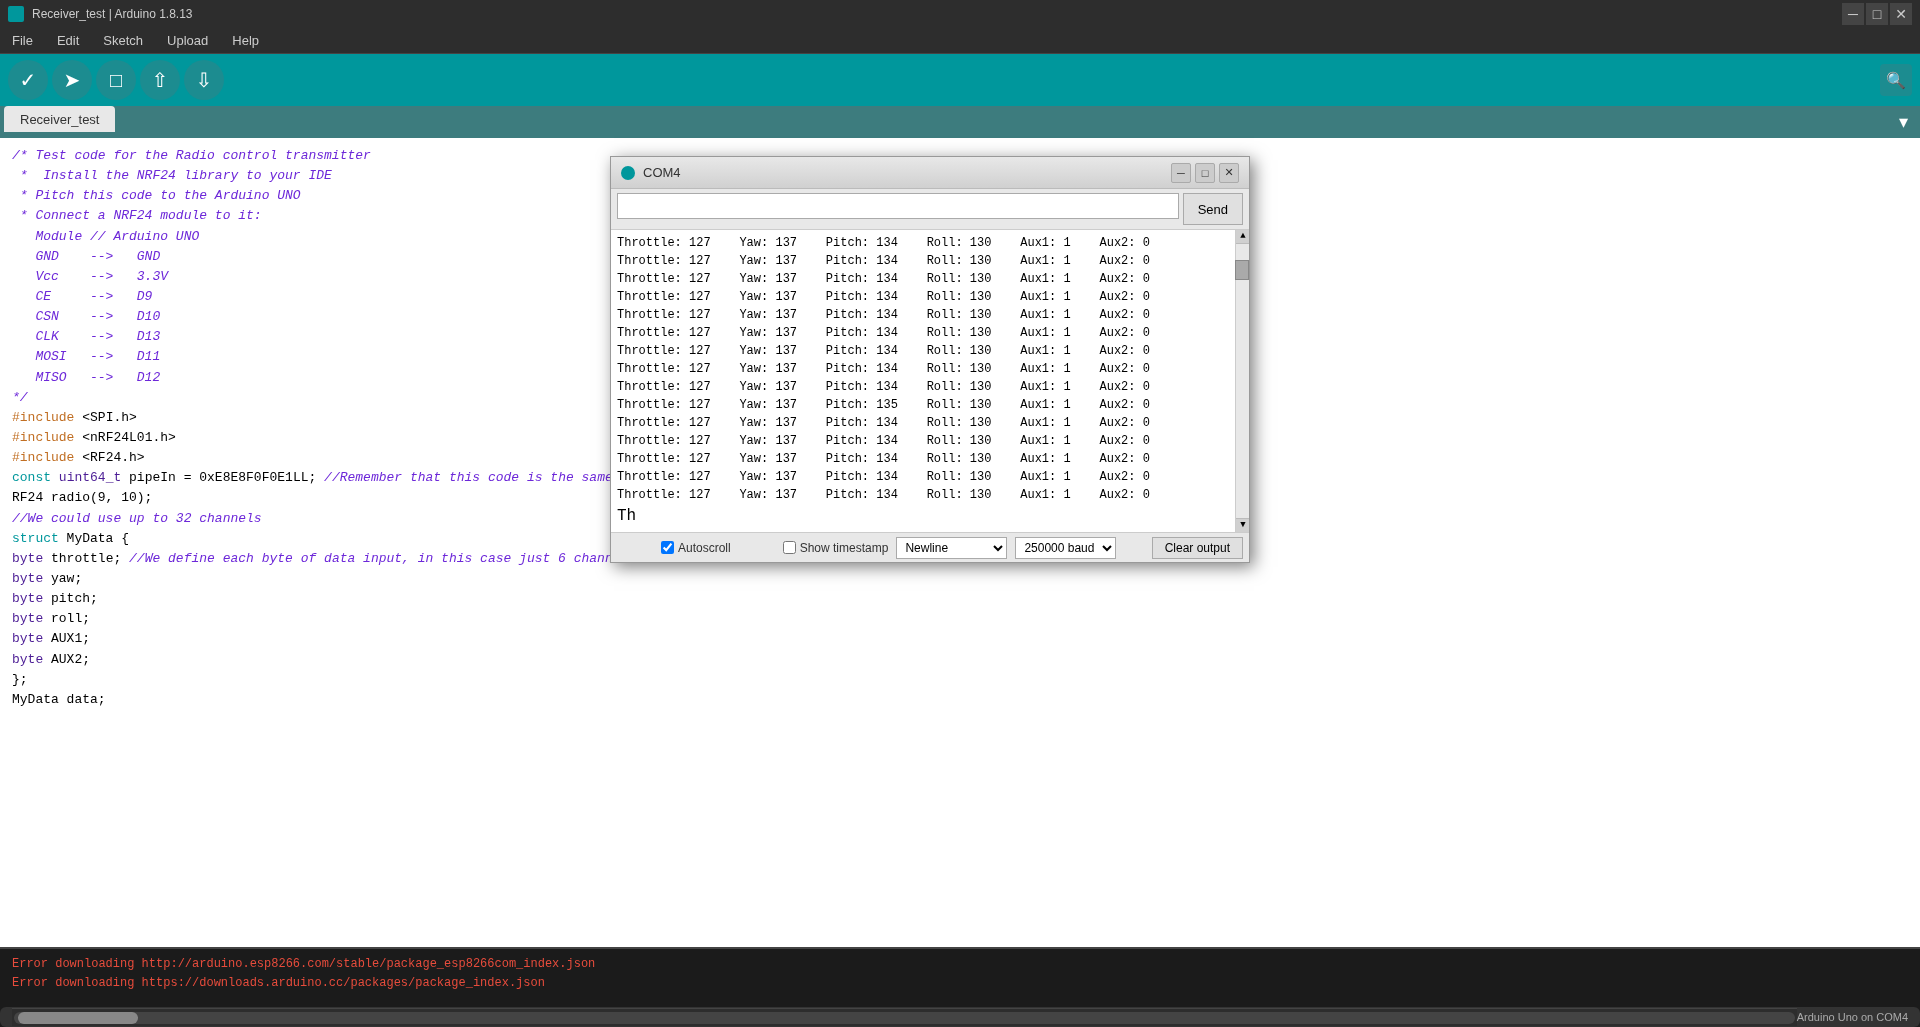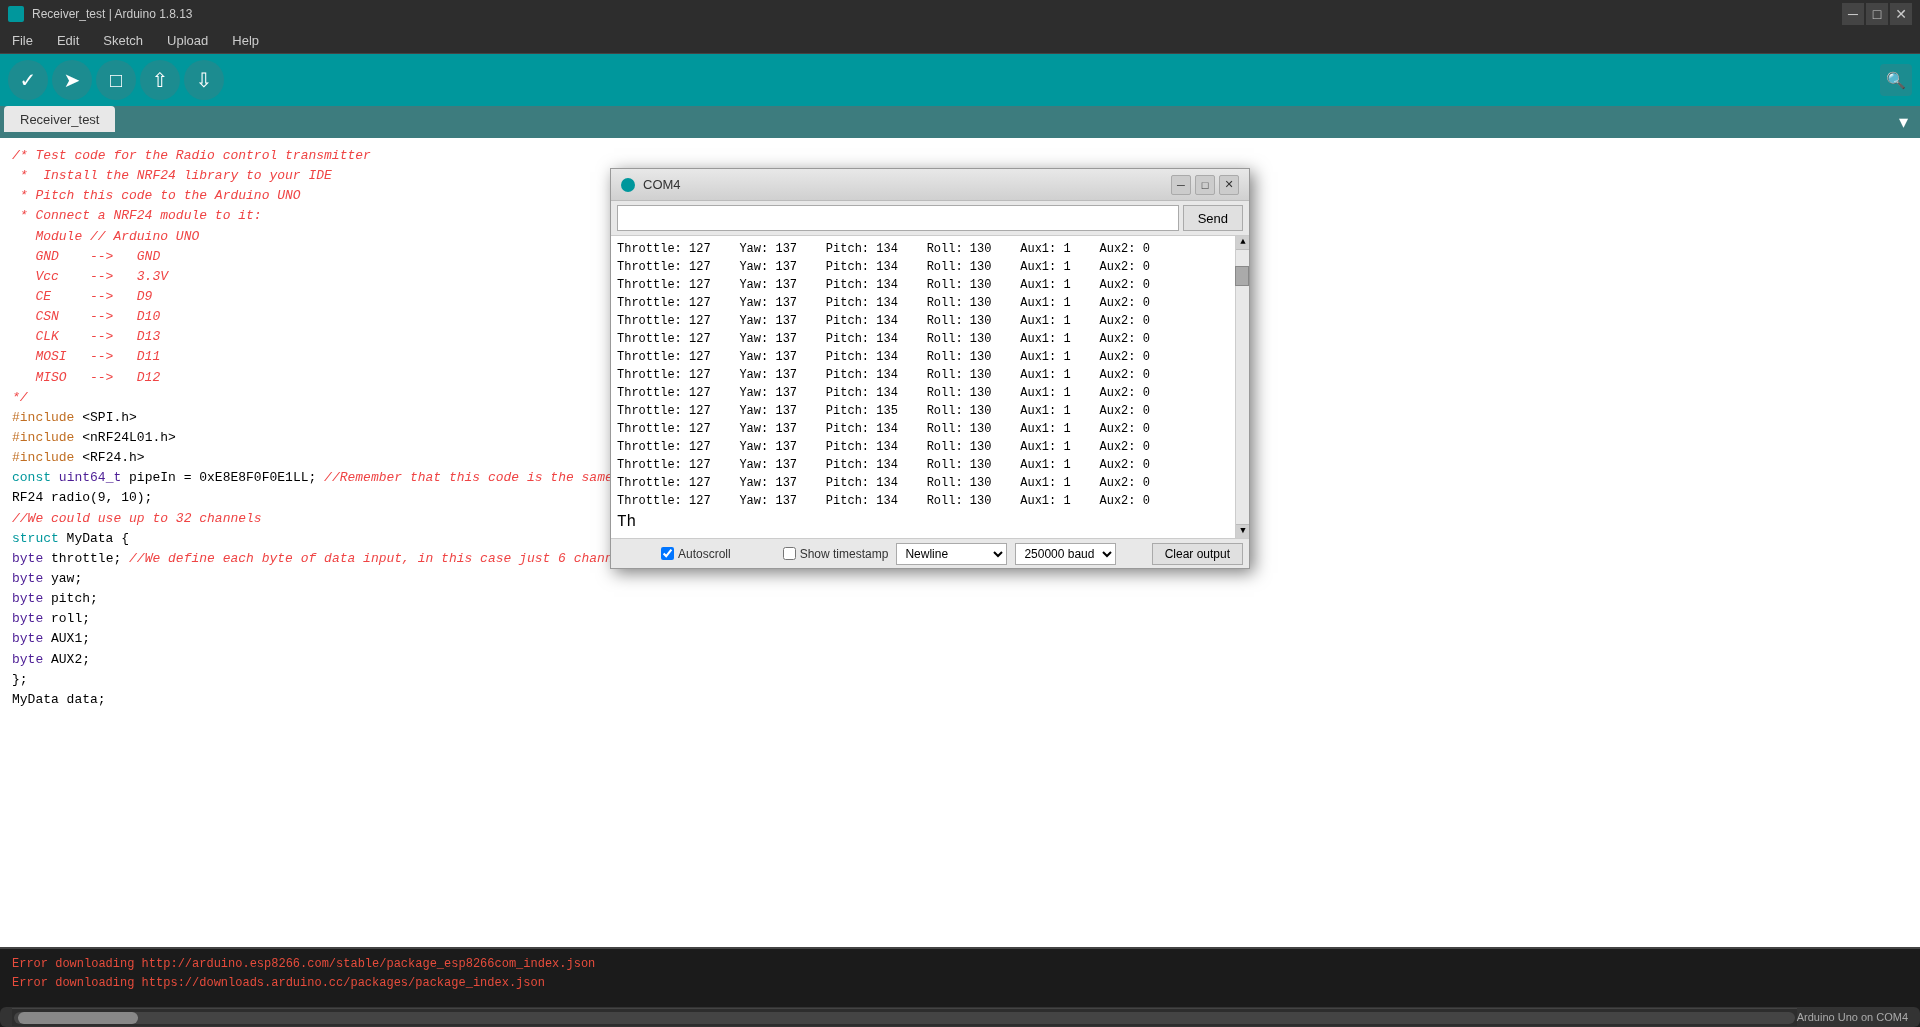--- a/index.html
+++ b/index.html
@@ -121,21 +121,21 @@
       font-size: 13px;
       font-family: 'Courier New', Courier, monospace;
       padding: 8px 12px;
       height: calc(1027px - 28px - 26px - 52px - 32px - 60px - 20px);
       overflow: hidden;
       position: relative;
       line-height: 1.55;
     }
     .code-line { white-space: pre; color: #000; }
     .code-line .kw { color: #00979c; }
-    .code-line .comment { color: #ef4444; font-style: italic; }
+    .code-line .comment { color: #6d28d9; font-style: italic; }
     .code-line .prep { color: #c16f24; }
     .code-line .type { color: #4c1d95; }
 
     
     #status-bar {
       background: #333;
       height: 20px;
       display: flex;
       align-items: center;
       padding: 0 12px;
@@ -182,21 +182,21 @@
       height: 12px;
       width: 120px;
       border-radius: 6px;
       position: absolute;
       left: 4px;
     }
 
     
     #serial-monitor {
       position: absolute;
-      top: 168px;
+      top: 156px;
       left: 610px;
       width: 640px;
       background: #f0f0f0;
       border: 1px solid #999;
       box-shadow: 4px 4px 16px rgba(0,0,0,0.5);
       z-index: 100;
       display: flex;
       flex-direction: column;
       font-family: Arial, sans-serif;
     }
@@ -245,21 +245,21 @@
       height: 26px;
       border: 1px solid #aaa;
       background: #fff;
       padding: 0 6px;
       font-size: 13px;
       font-family: 'Courier New', monospace;
       outline: none;
     }
     #sm-send-btn {
       padding: 0 14px;
-      height: 26px;
+      height: 32px;
       background: #e0e0e0;
       border: 1px solid #aaa;
       font-size: 13px;
       cursor: pointer;
       font-family: Arial, sans-serif;
     }
 
     
     #sm-output {
       background: #fff;

